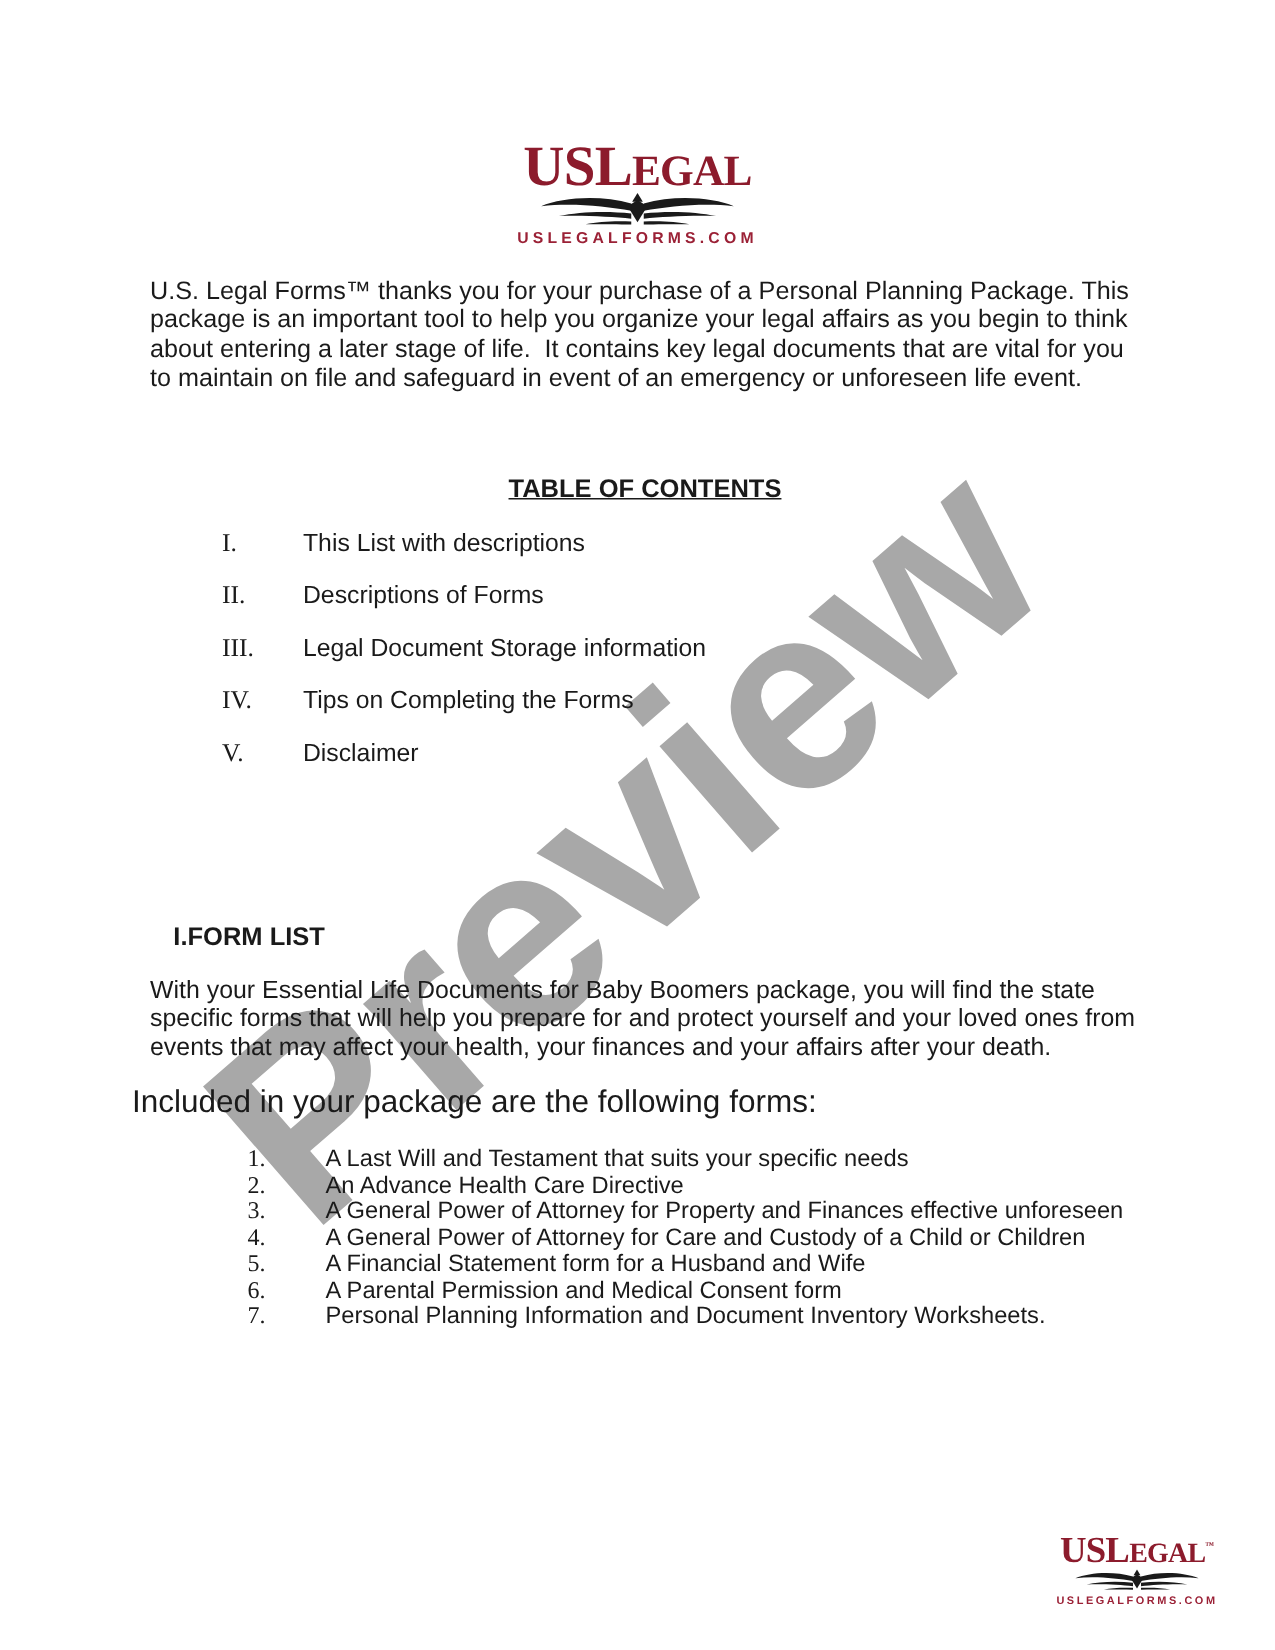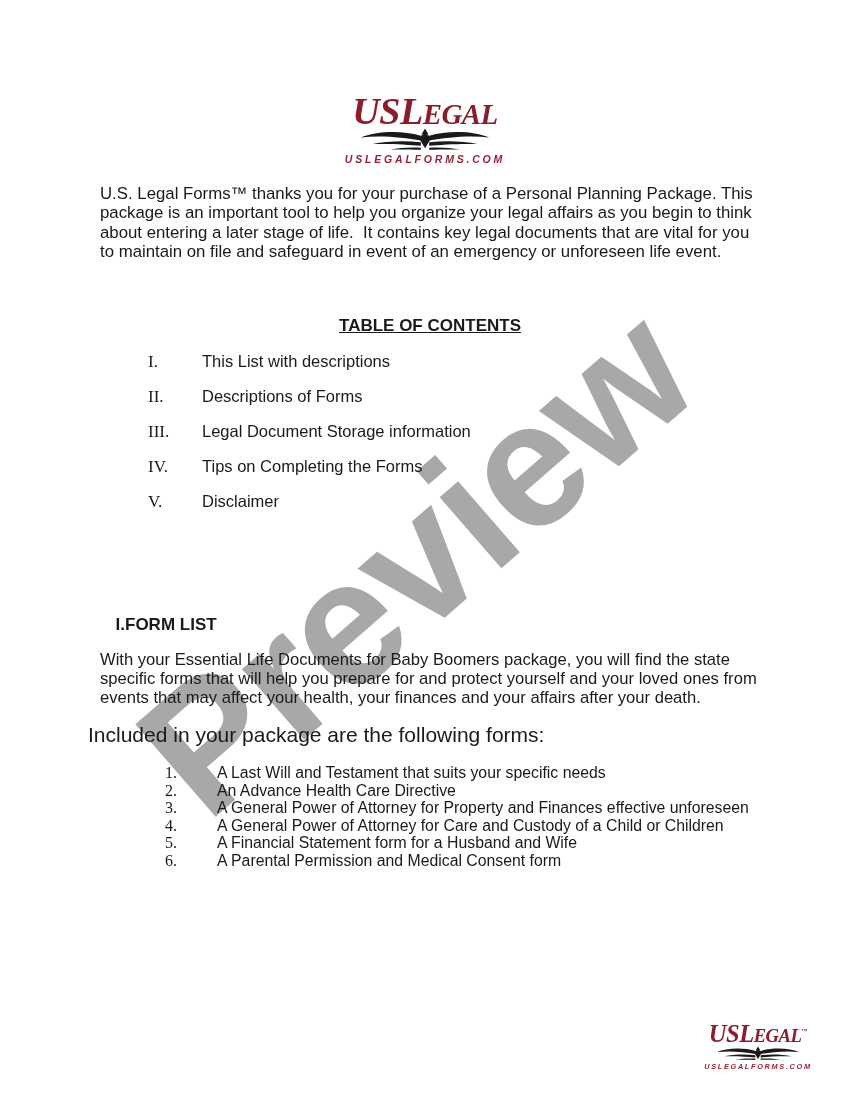--- a/index.html
+++ b/index.html
@@ -21,21 +21,21 @@
     color:#a8a8a8;
     white-space:nowrap;
     z-index:0;
     letter-spacing:-2px;
     user-select:none;
   }
   
   .layer{position:absolute;z-index:1;}
 
   
-  .logo{display:flex;flex-direction:column;align-items:center;font-style:italic;}
+  .logo{display:flex;flex-direction:column;align-items:center;}
   .logo-top{top:92px;left:0;width:850px;}
   .brand{
     font-family:"Liberation Serif",serif;
     font-weight:bold;
     color:#8c1b2c;
     line-height:1;
     letter-spacing:-0.5px;
     white-space:nowrap;
   }
   .logo-top .brand{font-size:38px;}
@@ -133,20 +133,21 @@
   <div class="layer para2">With your Essential Life Documents for Baby Boomers package, you will find the state specific forms that will help you prepare for and protect yourself and your loved ones from events that may affect your health, your finances and your affairs after your death.</div>
 
   <div class="layer included">Included in your package are the following forms:</div>
 
   <div class="layer form-row" style="top:764px"><span class="fn">1.</span><span>A Last Will and Testament that suits your specific needs</span></div>
   <div class="layer form-row" style="top:782px"><span class="fn">2.</span><span>An Advance Health Care Directive</span></div>
   <div class="layer form-row" style="top:799px"><span class="fn">3.</span><span>A General Power of Attorney for Property and Finances effective unforeseen</span></div>
   <div class="layer form-row" style="top:817px"><span class="fn">4.</span><span>A General Power of Attorney for Care and Custody of a Child or Children</span></div>
   <div class="layer form-row" style="top:834px"><span class="fn">5.</span><span>A Financial Statement form for a Husband and Wife</span></div>
   <div class="layer form-row" style="top:852px"><span class="fn">6.</span><span>A Parental Permission and Medical Consent form</span></div>
+  <div class="layer form-row" style="top:869px"><span class="fn">7.</span><span>Personal Planning Information and Document Inventory Worksheets.</span></div>
 
   <div class="layer logo logo-bottom">
     <div class="brand"><span>USL</span><span class="small">EGAL</span><sup>™</sup></div>
     <svg class="eagle" viewBox="0 0 220 42" xmlns="http://www.w3.org/2000/svg" fill="#1a1a1a">
       <path d="M110,1 L116,11 L104,11 Z"></path>
       <path d="M110,9 L121,16 L110,34 L99,16 Z"></path>
       <g>
         <path d="M103,13 C68,3 26,6 2,16 C36,12 74,16 103,21 Z"></path>
         <path d="M103,24 C76,21 44,22 22,27 C52,26 82,28 103,30 Z"></path>
         <path d="M103,33 C86,32 66,33 52,36 C72,36 90,36 103,36.5 Z"></path>

